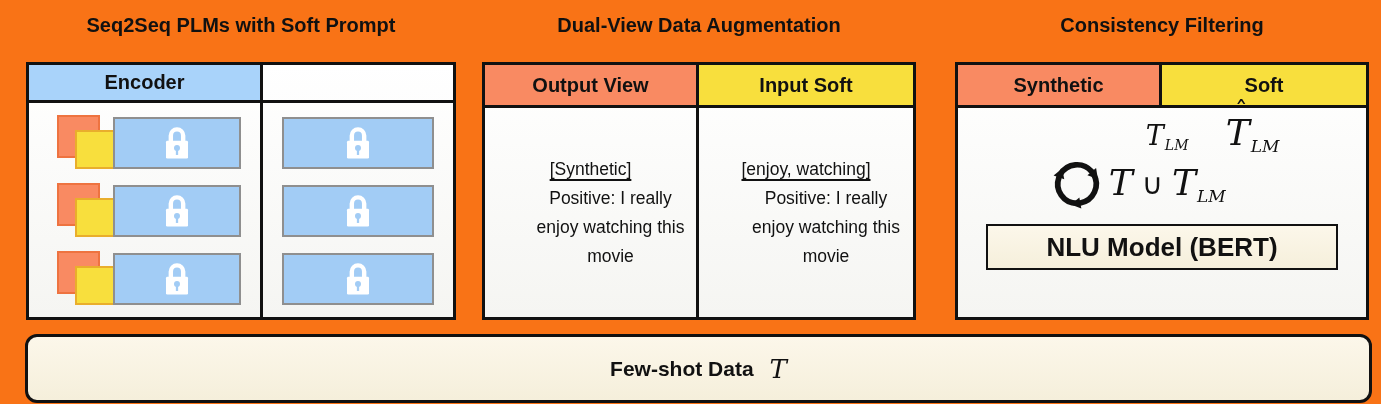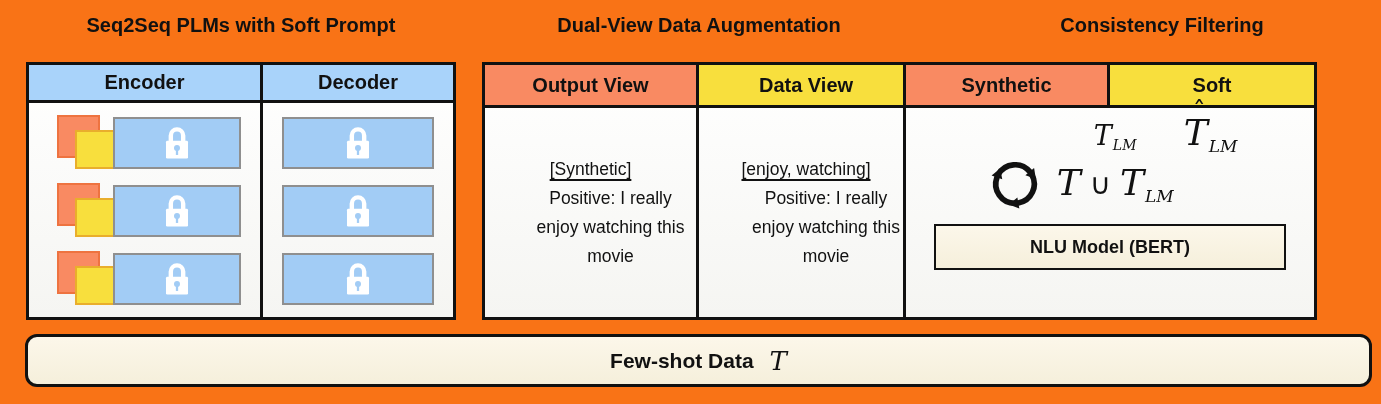--- a/index.html
+++ b/index.html
@@ -16,21 +16,21 @@
   .panel-title{position:absolute;top:14px;text-align:center;font-weight:bold;font-size:20px;}
   #title1{left:26px;width:430px;}
   #title2{left:482px;width:434px;}
   #title3{left:955px;width:414px;}
 
   .gtable{position:absolute;top:62px;height:258px;border:3px solid var(--ink);
     background:linear-gradient(180deg,#ffffff 0%,#f5f5f2 100%);
     display:flex;flex-direction:column;}
   #table1{left:26px;width:430px;}
   #table2{left:482px;width:434px;}
-  #table3{left:903px;width:414px;}
+  #table3{left:955px;width:414px;}
 
   .thead{display:flex;border-bottom:3px solid var(--ink);flex:0 0 auto;}
   #table1 .thead{height:38px;}
   #table2 .thead,#table3 .thead{height:43px;}
   .th{display:flex;align-items:center;justify-content:center;font-weight:bold;font-size:20px;}
   .th.divide{border-right:3px solid var(--ink);}
   .blue-h{background:var(--blue-h);}
   .orange-h{background:var(--orange);}
   .yellow-h{background:var(--yellow);}
   #table1 .th.enc{flex:0 0 55.2%;}
@@ -51,37 +51,37 @@
   .enc-box{left:84px;width:128px;height:52px;}
   .dec-box{left:50%;transform:translateX(-50%);width:152px;height:52px;}
 
   .vcell{flex:1 1 50%;display:flex;flex-direction:column;align-items:center;justify-content:center;
     text-align:center;font-size:17.5px;line-height:29px;}
   .vcell.divide{border-right:3px solid var(--ink);}
   .tagline{text-decoration:underline;text-underline-offset:4px;text-decoration-thickness:1.5px;}
   .cellbody{white-space:pre-line;margin-left:40px;}
 
   .fbody{flex:1;display:flex;flex-direction:column;align-items:center;min-height:0;}
-  .math-grid{display:grid;grid-template-columns:auto auto auto;align-items:center;column-gap:10px;margin-top:4px;}
+  .math-grid{display:grid;grid-template-columns:auto auto auto;align-items:center;column-gap:0;margin-top:4px;}
   .mtop{grid-column:2;text-align:center;font-size:27px;margin-bottom:-4px;}
   .mserif{font-family:"DejaVu Serif","Liberation Serif",serif;font-style:italic;}
   .mbig{font-size:36px;}
   .msub{font-family:"DejaVu Serif","Liberation Serif",serif;font-style:italic;font-size:17px;vertical-align:-7px;margin-left:1px;}
   .msub-sm{font-family:"DejaVu Serif","Liberation Serif",serif;font-style:italic;font-size:14px;vertical-align:-5px;margin-left:1px;}
   .cup{font-family:"DejaVu Sans",sans-serif;font-style:normal;font-size:29px;margin:0 9px;vertical-align:1px;}
   .hatwrap{position:relative;display:inline-block;}
   .hat{position:absolute;top:-15px;left:9px;font-size:26px;font-style:normal;font-family:"DejaVu Sans",sans-serif;}
   .mleft,.mright{white-space:nowrap;}
   .cycle-svg{display:block;margin:0 4px;}
 
   .nlu{margin-top:12px;width:calc(100% - 56px);height:46px;flex:0 0 auto;
     background:linear-gradient(var(--cream-a),var(--cream-b));border:2.5px solid var(--ink);
-    display:flex;align-items:center;justify-content:center;font-weight:bold;font-size:18px;}
-
-  #footer{position:absolute;left:25px;top:334px;width:1347px;height:53px;
+    display:flex;align-items:center;justify-content:center;font-weight:bold;font-size:26px;}
+
+  #footer{position:absolute;left:25px;top:334px;width:1347px;height:69px;
     border:3px solid var(--ink);border-radius:12px;
     background:linear-gradient(var(--cream-a),var(--cream-b));
     display:flex;align-items:center;justify-content:center;gap:16px;}
   .footer-label{font-weight:bold;font-size:21px;}
   .footer-sym{font-family:"DejaVu Serif","Liberation Serif",serif;font-style:italic;font-size:26px;}
 
   .defs{position:absolute;width:0;height:0;overflow:hidden;}
 </style>
 </head>
 <body>
@@ -99,21 +99,20 @@
 
 <div id="canvas">
 
   <div class="panel-title" id="title1">Seq2Seq PLMs with Soft Prompt</div>
   <div class="panel-title" id="title3">Consistency Filtering</div>
   <div class="panel-title" id="title2">Dual-View Data Augmentation</div>
 
   <div class="gtable" id="table1">
     <div class="thead">
       <div class="th enc blue-h divide">Encoder</div>
-      <div class="th dec blue-h">Decoder</div>
     </div>
     <div class="tbody">
       <div class="tcol enc-col">
         <div class="prow">
           <div class="sq orange"></div>
           <div class="sq yellow"></div>
           <div class="lockbox enc-box">
             <svg width="32" height="37">
                 <use href="#lock-sym" xlink:href="#lock-sym"></use>
               </svg>
@@ -160,21 +159,21 @@
               </svg>
           </div>
         </div>
       </div>
     </div>
   </div>
 
   <div class="gtable" id="table2">
     <div class="thead">
       <div class="th half orange-h divide">Output View</div>
-      <div class="th half yellow-h">Data View</div>
+      <div class="th half yellow-h">Input Soft</div>
     </div>
     <div class="tbody">
       <div class="vcell divide">
         <div class="tagline">[Synthetic]</div>
         <div class="cellbody">Positive: I really
 enjoy watching this
 movie</div>
       </div>
       <div class="vcell">
         <div class="tagline">[enjoy, watching]</div>

